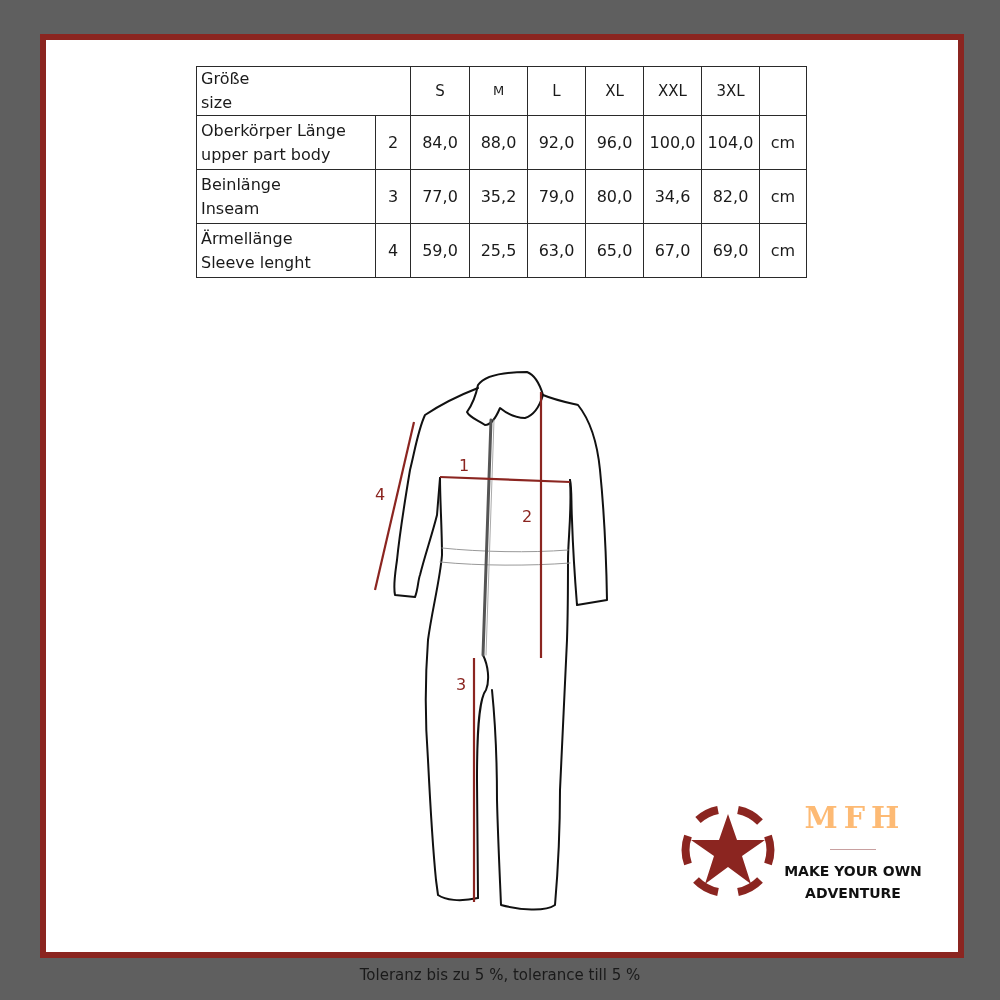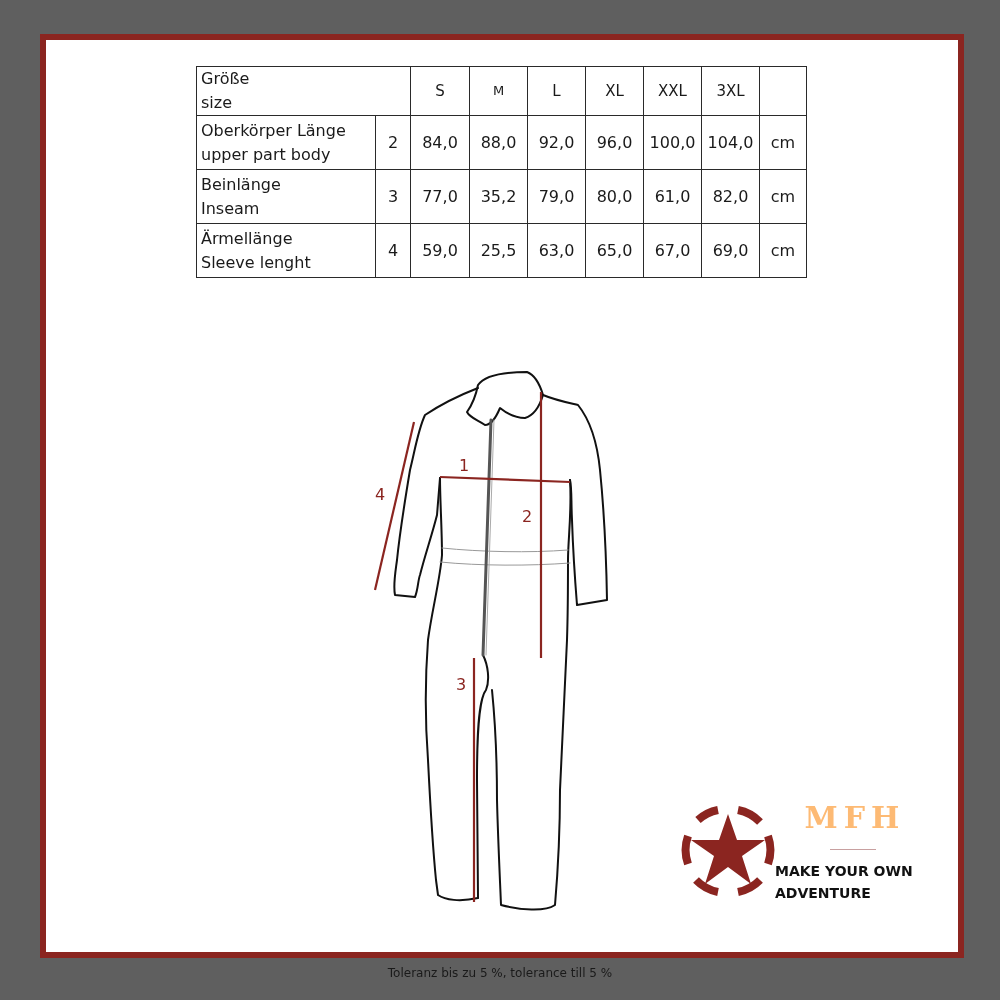--- a/index.html
+++ b/index.html
@@ -31,27 +31,27 @@
   }
 
   .logo { position: absolute; left: 678px; top: 800px; width: 260px; height: 100px; }
   .mfh {
     position: absolute; left: 803px; top: 800px; width: 104px; text-align: center;
     font-family: "DejaVu Serif", serif; font-weight: bold; font-size: 30px; letter-spacing: 6px;
     color: #fdba74; line-height: 36px;
   }
   .logo-divider { position: absolute; left: 830px; top: 849px; width: 46px; height: 1px; background: #c8a0a0; }
   .slogan {
-    position: absolute; left: 775px; top: 860px; width: 156px; 
+    position: absolute; left: 775px; top: 860px; width: 156px; text-align: center;
     font-family: "DejaVu Sans", sans-serif; font-weight: bold; font-size: 14px; line-height: 22px; color: #111;
   }
 
   .footer {
     position: absolute; left: 0; top: 966px; width: 1000px; text-align: center;
-    font-family: "DejaVu Sans", sans-serif; font-size: 12px; color: #1a1a1a;
+    font-family: "DejaVu Sans", sans-serif; font-size: 15px; color: #1a1a1a;
   }
 </style>
 </head>
 <body>
 
 <div class="frame"></div>
 
 <table class="size-table">
   <colgroup>
     <col style="width:179px">
@@ -98,21 +98,21 @@
   <tr>
     <td class="label">
       <div>Beinlänge</div>
       <div>Inseam</div>
     </td>
     <td>3</td>
     <td>77,0</td>
     <td>35,2</td>
     <td>79,0</td>
     <td>80,0</td>
-    <td>61,0</td>
+    <td>34,6</td>
     <td>82,0</td>
     <td>cm</td>
   </tr>
 
   <tr>
     <td class="label">
       <div>Ärmellänge</div>
       <div>Sleeve lenght</div>
     </td>
     <td>4</td>

